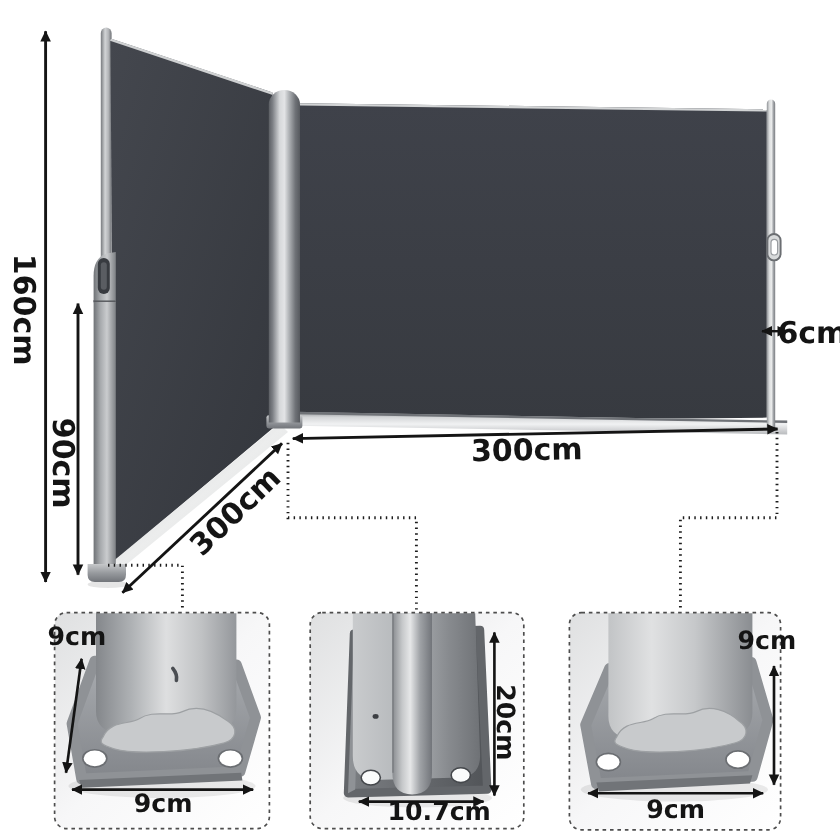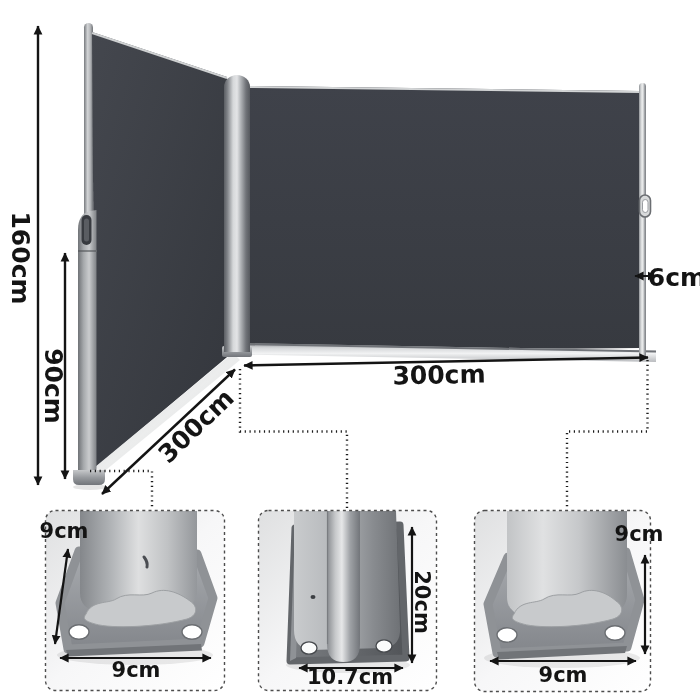--- a/index.html
+++ b/index.html
@@ -230,17 +230,17 @@
 
 <div class="lbl rot90" style="left:20px;top:258px;">160cm</div>
 <div class="lbl rot90" style="left:53px;top:386px;">90cm</div>
 <div class="lbl rotDiag" style="left:196px;top:426px;">300cm</div>
 <div class="lbl rotSlight" style="left:439px;top:375px;">300cm</div>
 <div class="lbl" style="left:677px;top:277px;">6cm</div>
 
 <div class="lbl sm" style="left:64px;top:531px;">9cm</div>
 <div class="lbl sm" style="left:136px;top:670px;">9cm</div>
 <div class="lbl sm rot90" style="left:421px;top:602px;">20cm</div>
-<div class="lbl sm" style="left:350px;top:677px;">10.7cm</div>
+<div class="lbl sm" style="left:366px;top:677px;">10.7cm</div>
 <div class="lbl sm" style="left:639px;top:534px;">9cm</div>
 <div class="lbl sm" style="left:563px;top:675px;">9cm</div>
 
 </div>
 
 </body></html>

